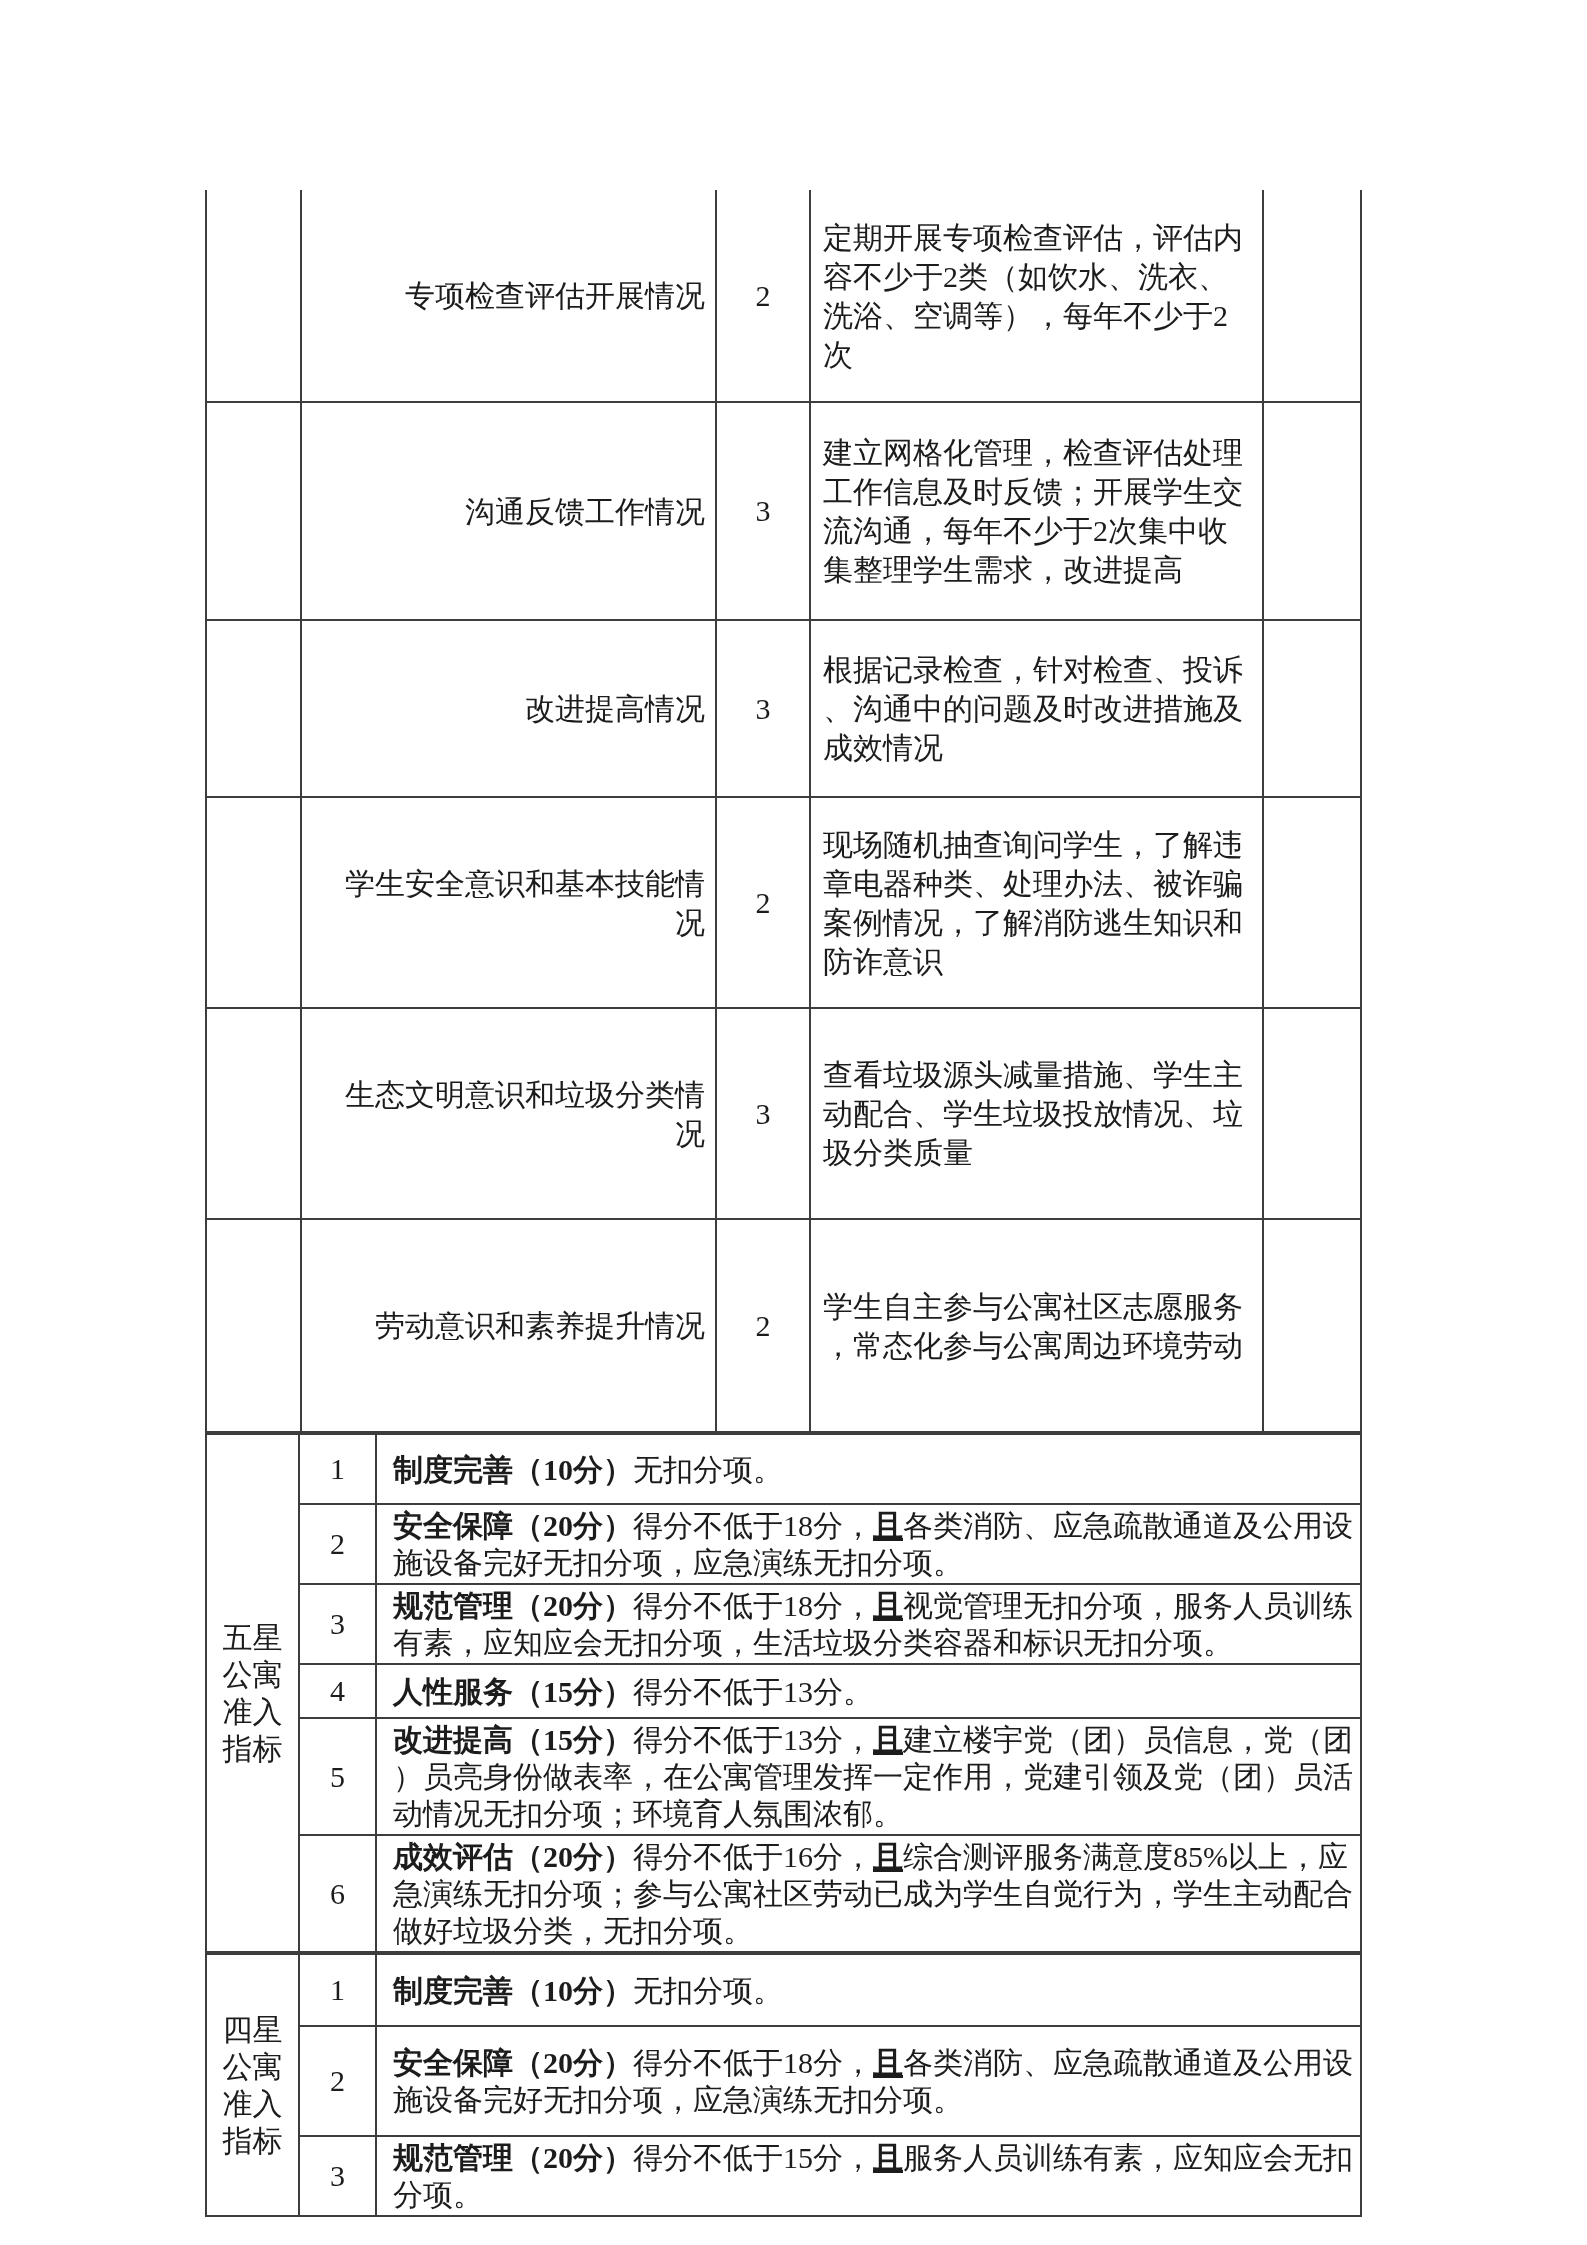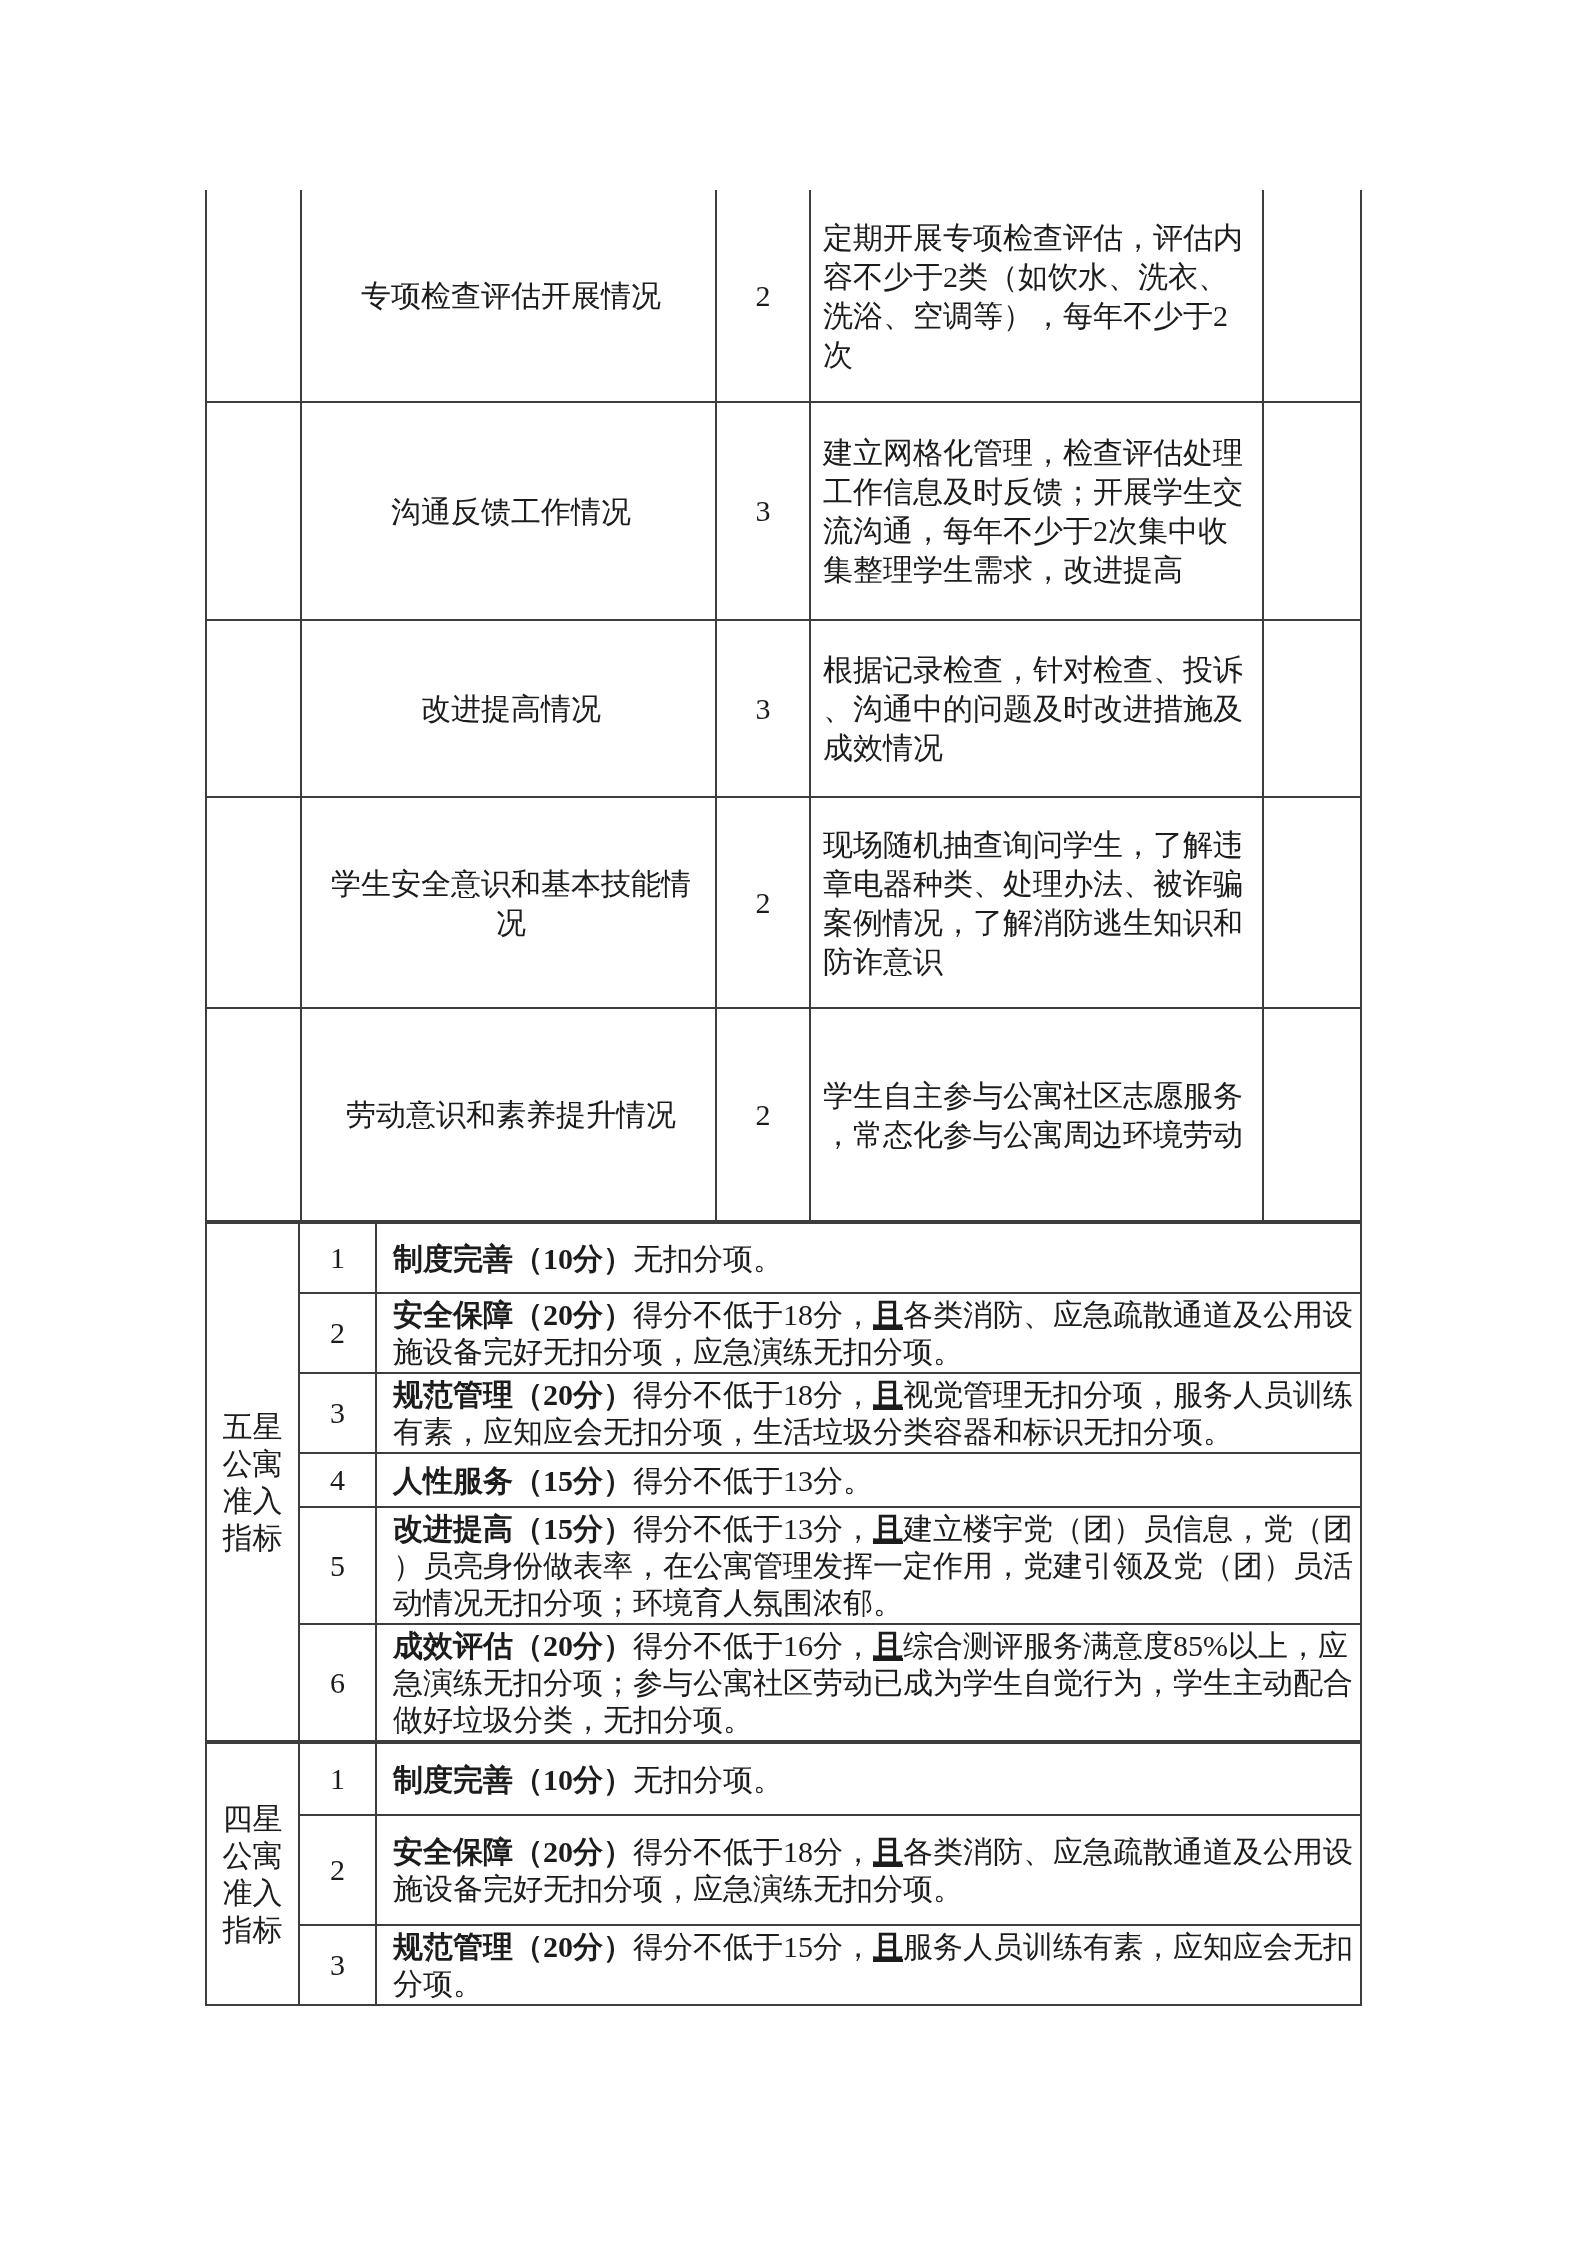--- a/index.html
+++ b/index.html
@@ -30,21 +30,21 @@
   table.t td {
     border: 2px solid #3d3d3d;
     vertical-align: middle;
     overflow: hidden;
     font-family: Liberation Serif, serif;
   }
   
   table.t-upper tr:first-child > td { border-top: 0; }
 
   td.name {
-    text-align: center;
+    text-align: right;
     padding: 0 10px 0 15px;
     line-height: 39px;
   }
   td.score { text-align: center; }
   td.crit {
     text-align: left;
     padding: 0 8px 0 12px;
     line-height: 39px;
     line-break: anywhere;
   }
@@ -99,20 +99,27 @@
       <td class="name">改进提高情况</td>
       <td class="score">3</td>
       <td class="crit">根据记录检查，针对检查、投诉、沟通中的问题及时改进措施及成效情况</td>
       <td></td>
     </tr>
     <tr style="height:211px">
       <td></td>
       <td class="name">学生安全意识和基本技能情况</td>
       <td class="score">2</td>
       <td class="crit">现场随机抽查询问学生，了解违章电器种类、处理办法、被诈骗案例情况，了解消防逃生知识和防诈意识</td>
+      <td></td>
+    </tr>
+    <tr style="height:211px">
+      <td></td>
+      <td class="name">生态文明意识和垃圾分类情况</td>
+      <td class="score">3</td>
+      <td class="crit">查看垃圾源头减量措施、学生主动配合、学生垃圾投放情况、垃圾分类质量</td>
       <td></td>
     </tr>
     <tr style="height:213px">
       <td></td>
       <td class="name">劳动意识和素养提升情况</td>
       <td class="score">2</td>
       <td class="crit">学生自主参与公寓社区志愿服务，常态化参与公寓周边环境劳动</td>
       <td></td>
     </tr>
   </tbody>

